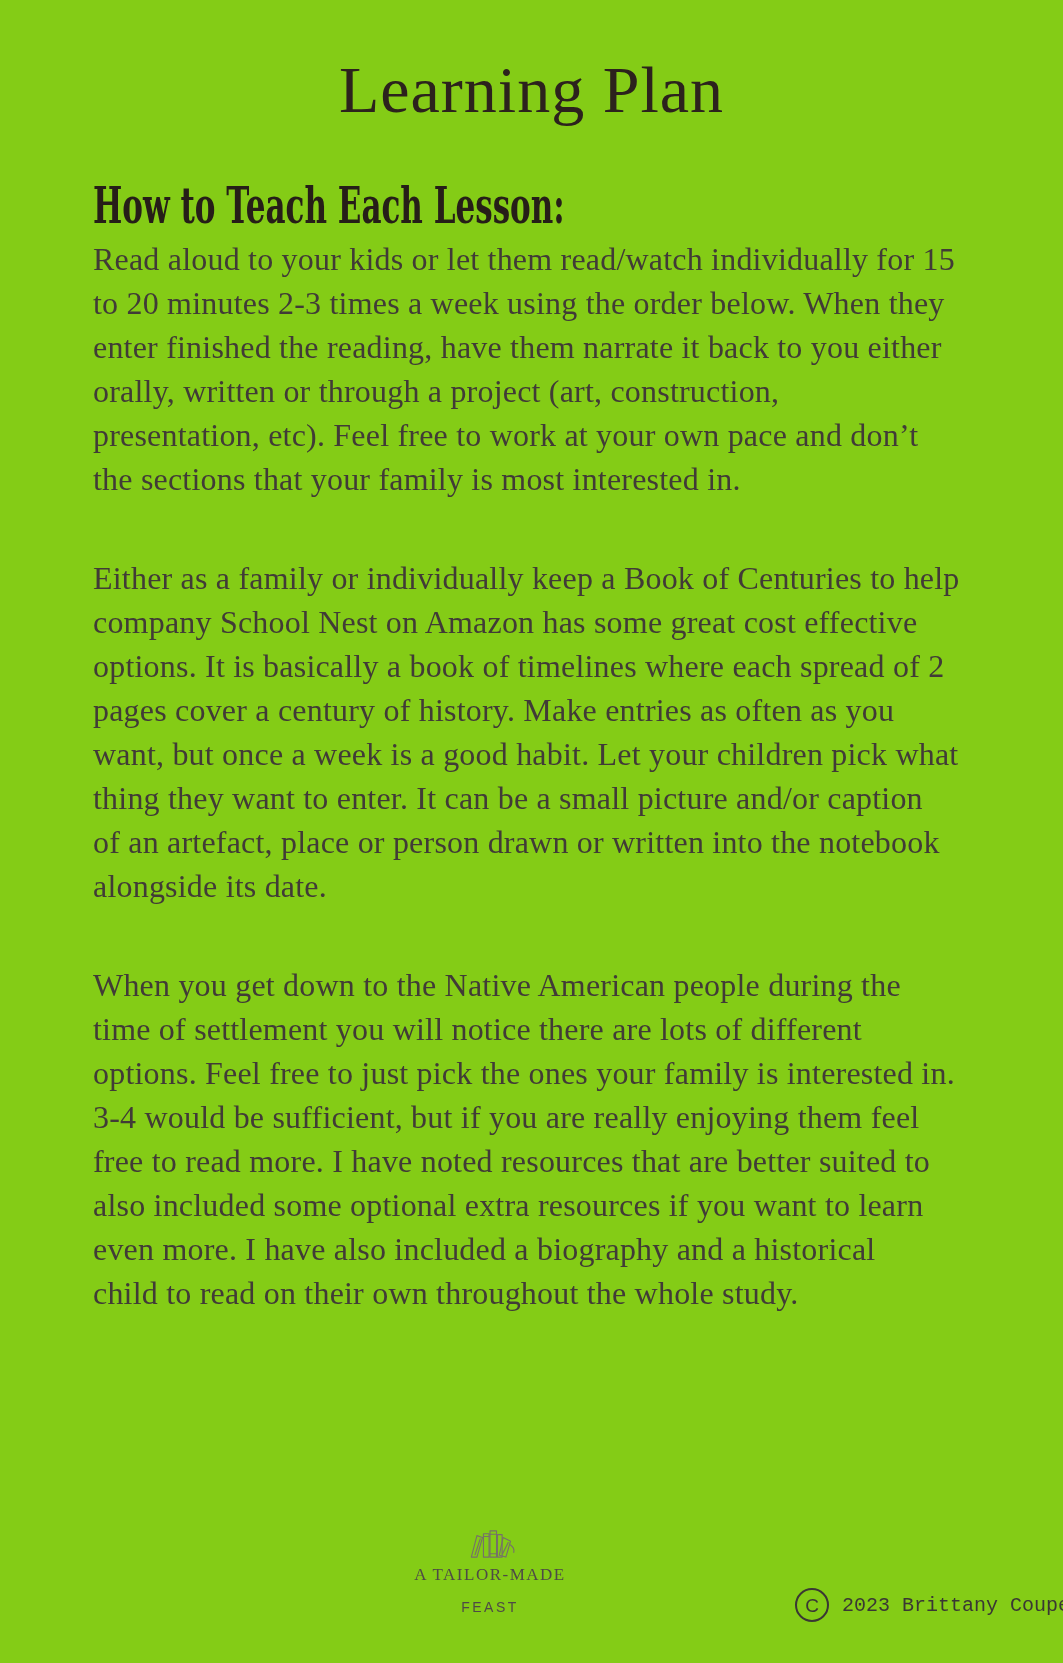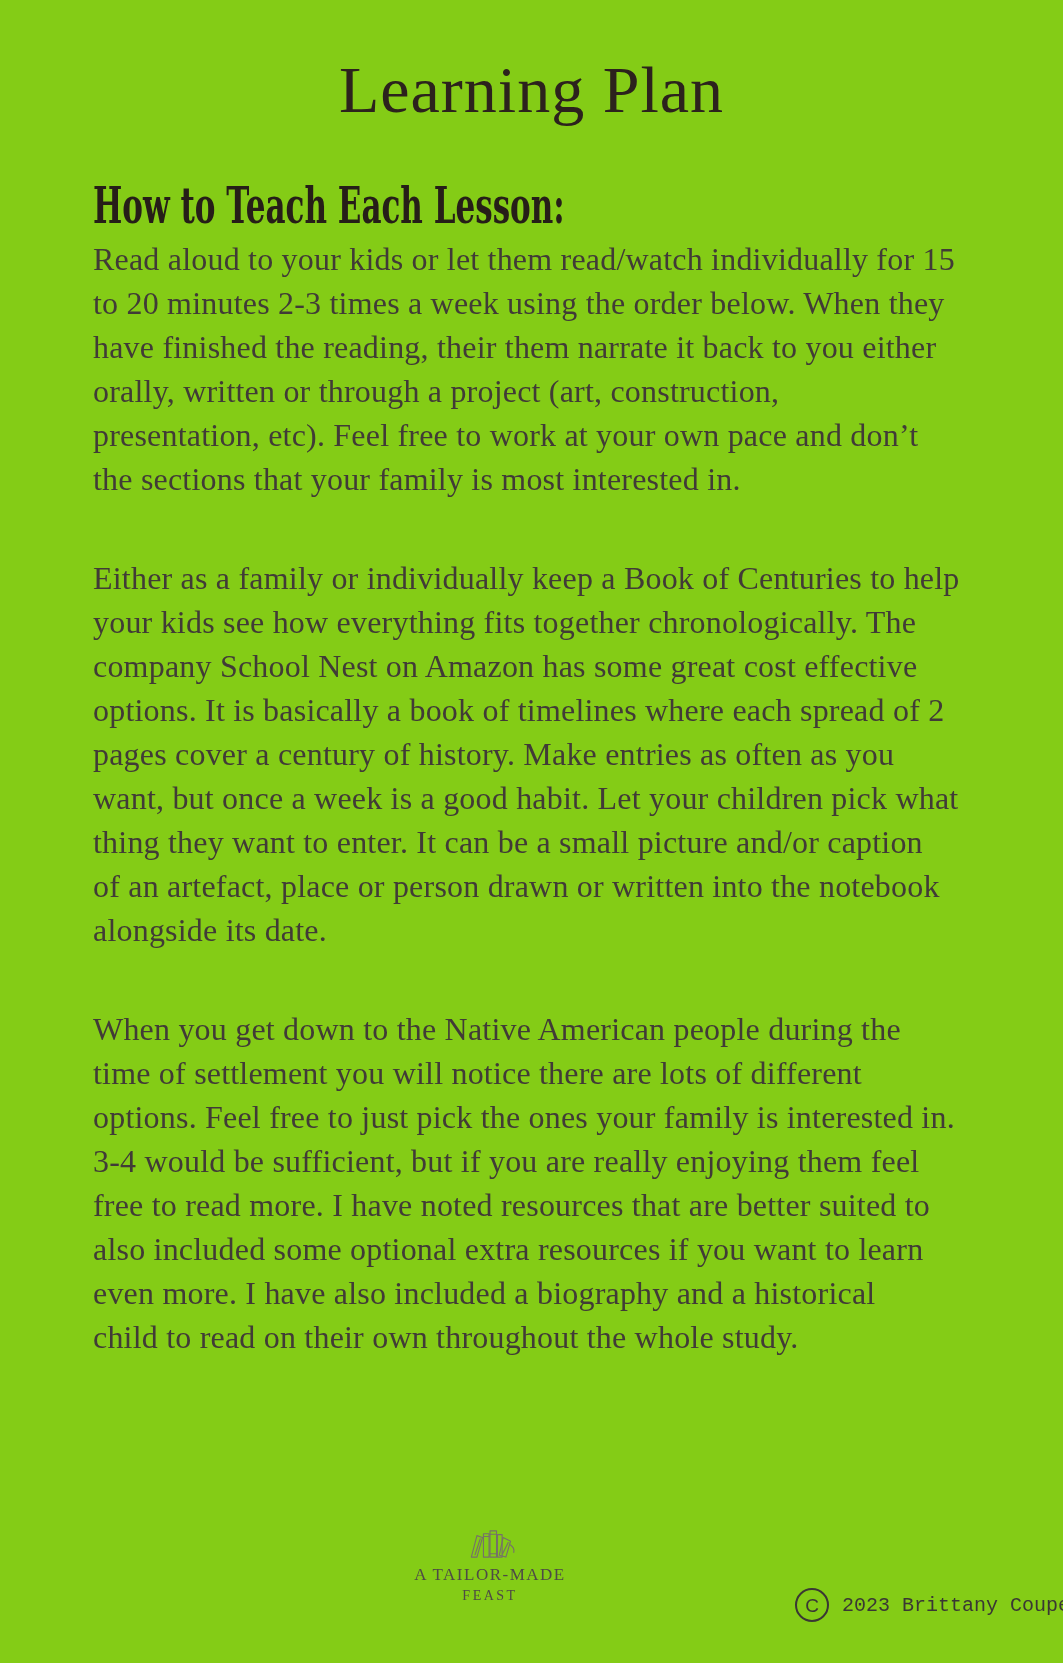--- a/index.html
+++ b/index.html
@@ -65,25 +65,25 @@
   }
   .footer-logo .books { display: block; margin: 0 auto 3px auto; }
   .logo-line1 {
     font-family: "Liberation Serif", serif;
     font-size: 17px;
     letter-spacing: 1.5px;
     color: #4e4a46;
     white-space: nowrap;
   }
   .logo-line2 {
-    font-family: Liberation Serif, serif;
+    font-family: Liberation Sans, sans-serif;
     font-size: 14px;
     letter-spacing: 2.5px;
     color: #4e4a46;
-    margin-top: 3px;
+    margin-top: 14px;
   }
   .copyright {
     position: absolute;
     left: 795px;
     top: 1588px;
     display: flex;
     align-items: center;
     gap: 13px;
   }
   .c-circle {
@@ -113,28 +113,27 @@
 <div class="page">
 
   <h1 class="doc-title">Learning Plan</h1>
 
   <h2 class="section-heading">How to Teach Each Lesson:</h2>
 
   <div class="content">
     <div class="paragraph">
         <div class="line">Read aloud to your kids or let them read/watch individually for 15</div>
         <div class="line">to 20 minutes 2-3 times a week using the order below. When they</div>
-        <div class="line">have finished the reading, their them narrate it back to you either</div>
+        <div class="line">enter finished the reading, have them narrate it back to you either</div>
         <div class="line">orally, written or through a project (art, construction,</div>
         <div class="line">presentation, etc). Feel free to work at your own pace and don’t</div>
         <div class="line">the sections that your family is most interested in.</div>
       </div>
     <div class="paragraph">
         <div class="line">Either as a family or individually keep a Book of Centuries to help</div>
-        <div class="line">your kids see how everything fits together chronologically. The</div>
         <div class="line">company School Nest on Amazon has some great cost effective</div>
         <div class="line">options. It is basically a book of timelines where each spread of 2</div>
         <div class="line">pages cover a century of history. Make entries as often as you</div>
         <div class="line">want, but once a week is a good habit. Let your children pick what</div>
         <div class="line">thing they want to enter. It can be a small picture and/or caption</div>
         <div class="line">of an artefact, place or person drawn or written into the notebook</div>
         <div class="line">alongside its date.</div>
       </div>
     <div class="paragraph">
         <div class="line">When you get down to the Native American people during the</div>

